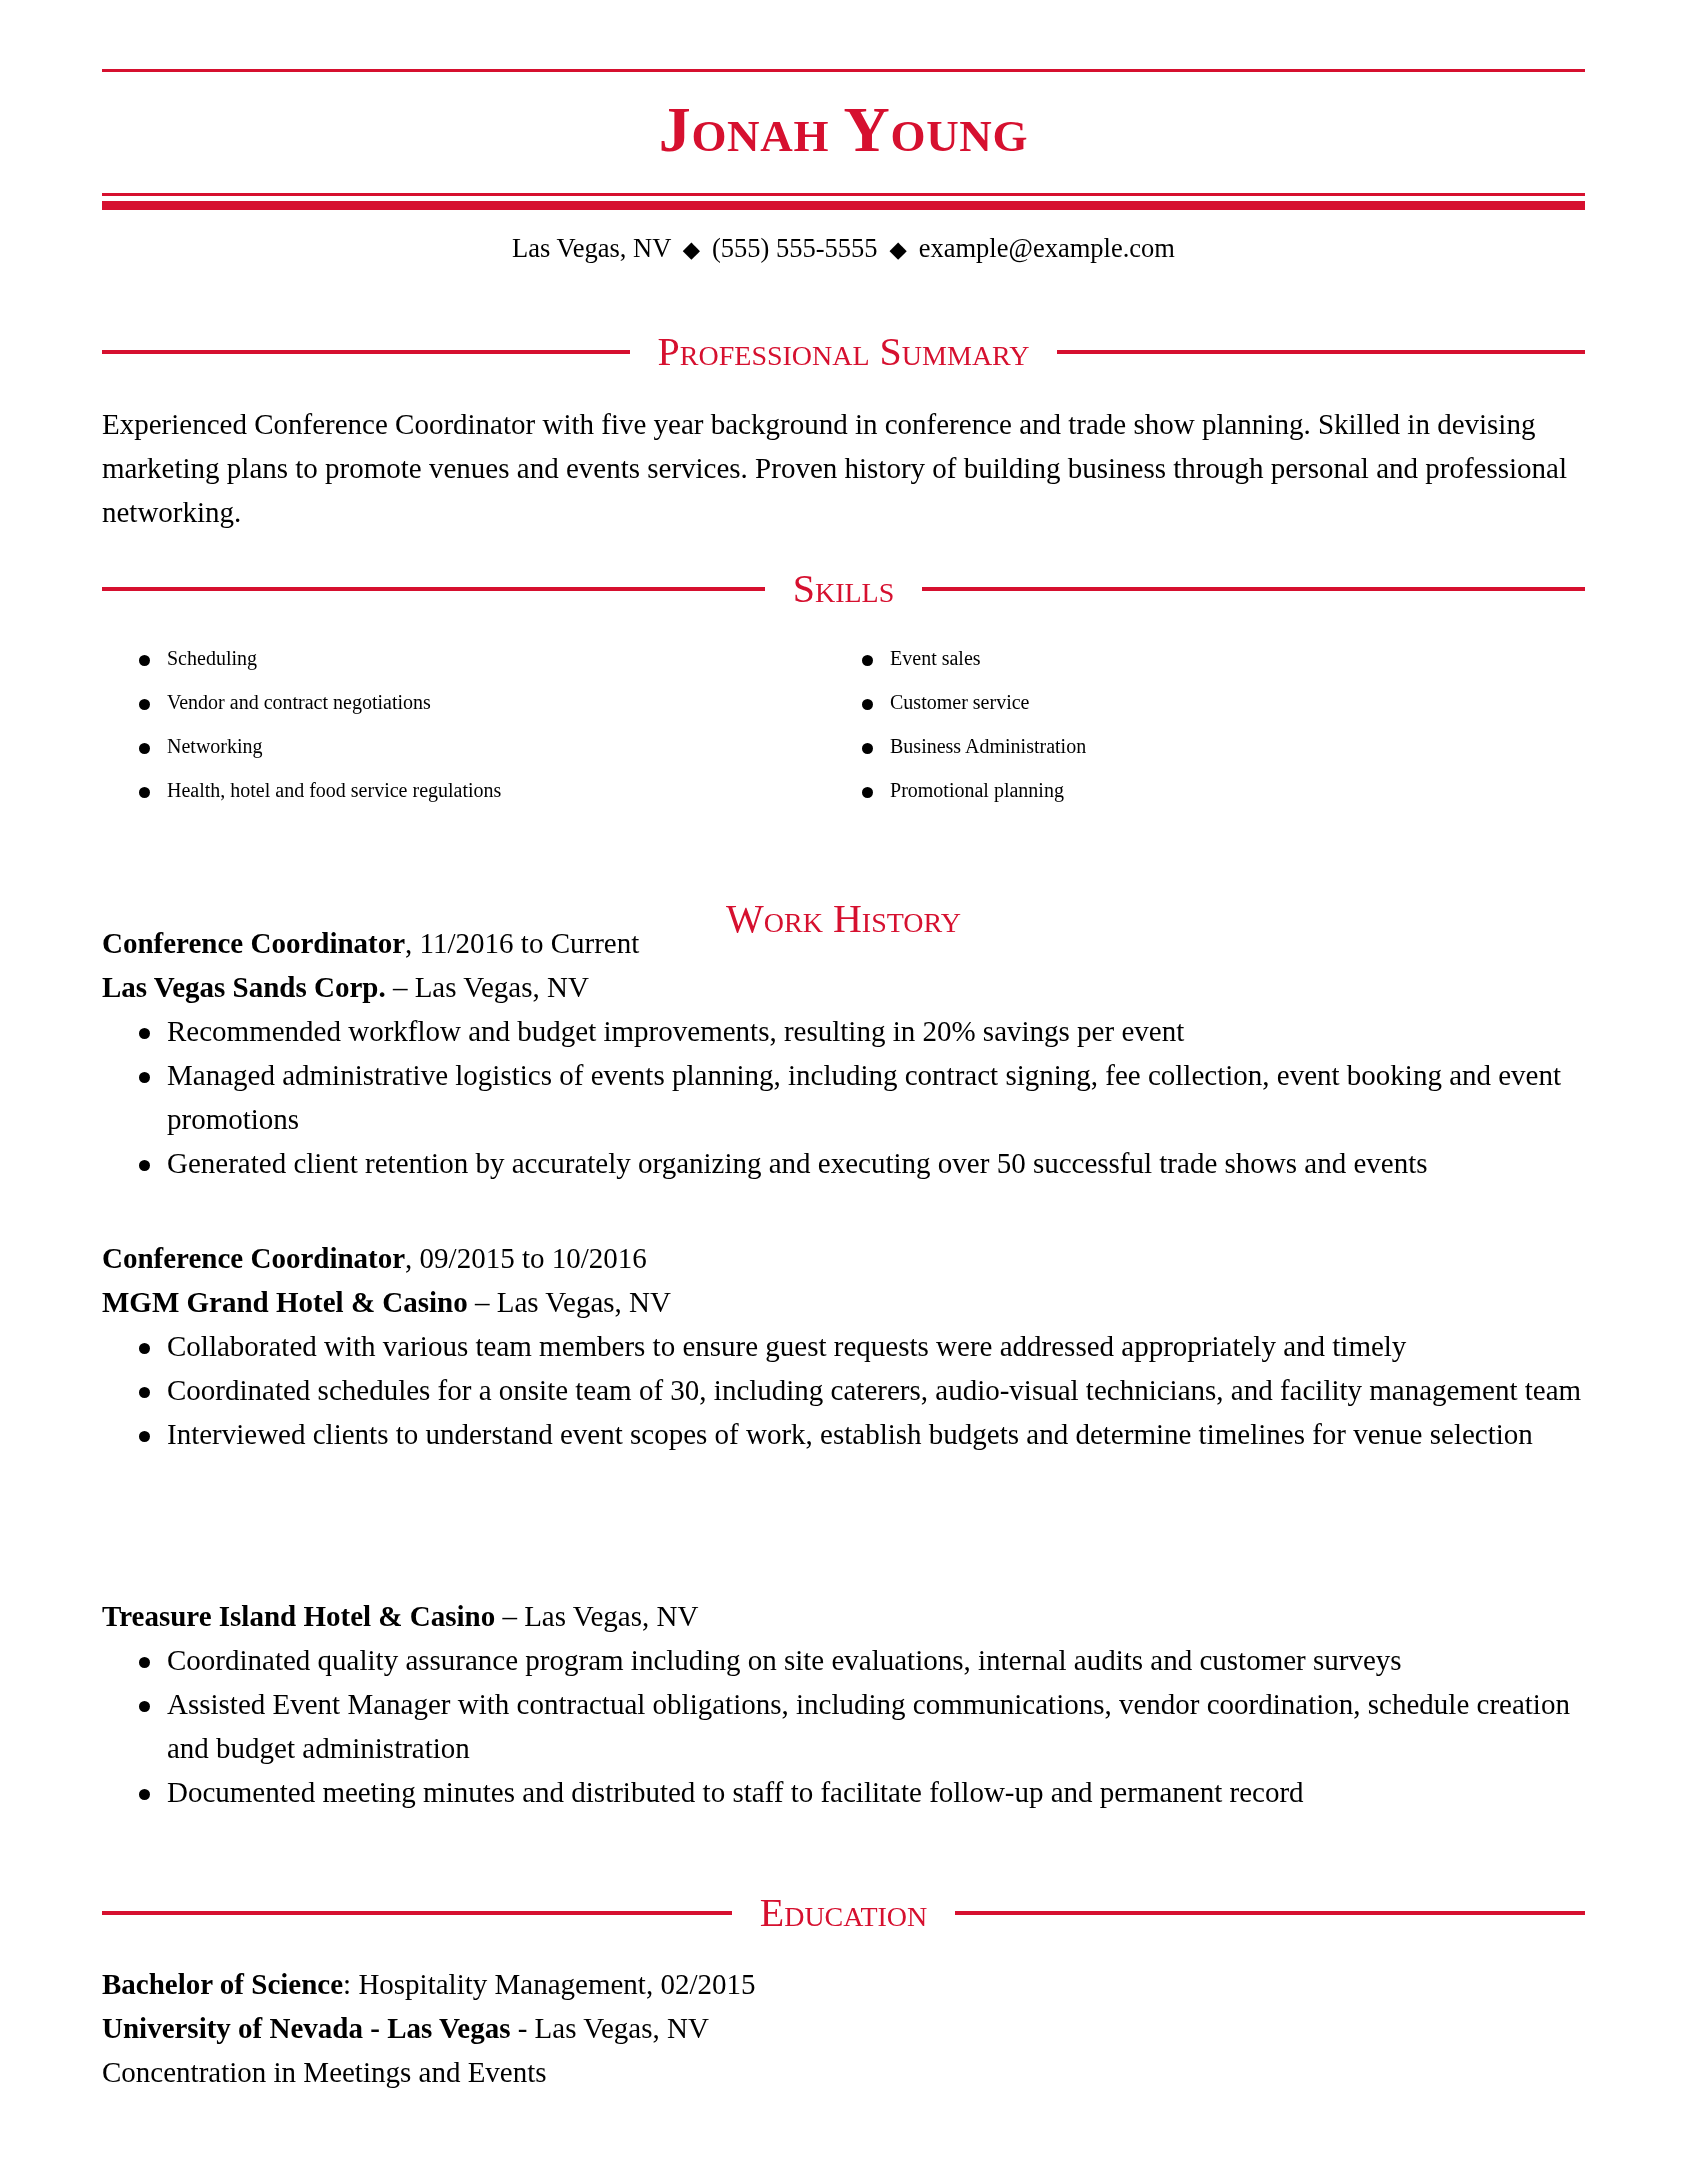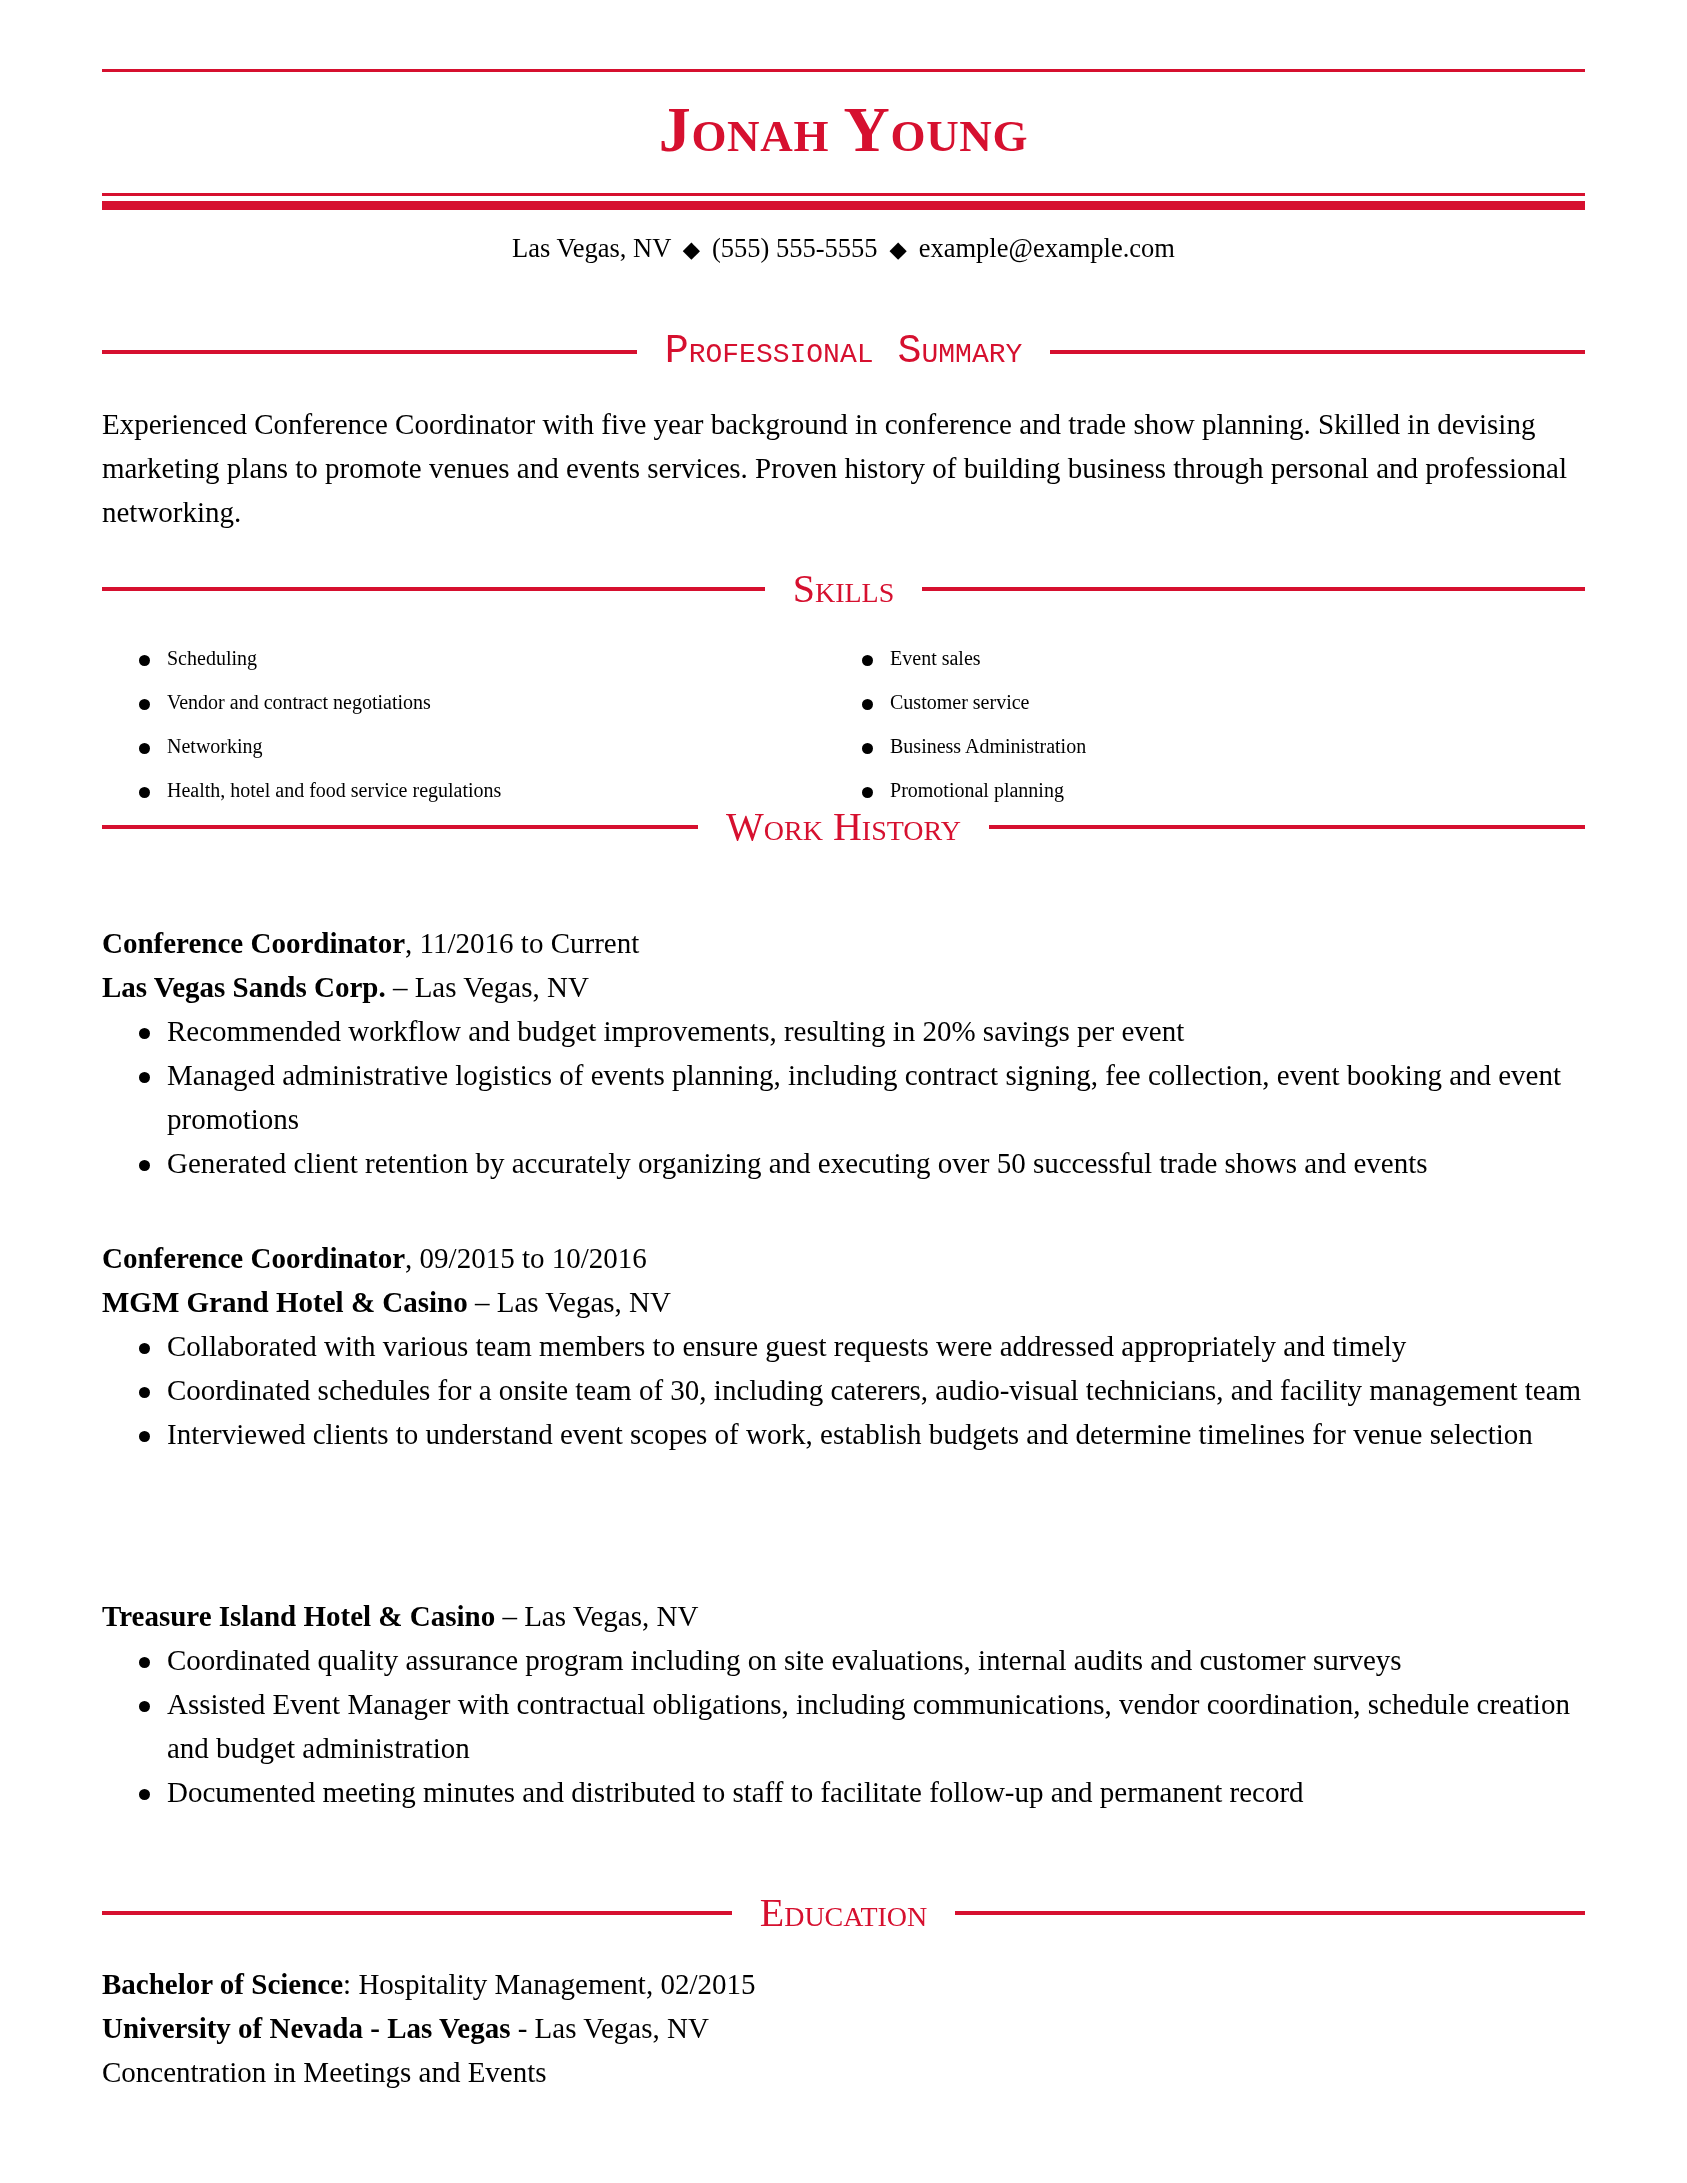--- a/index.html
+++ b/index.html
@@ -39,21 +39,21 @@
 <div class="rule" style="top:201px;height:8.6px;"></div>
 
 <div class="contact">
   <span>Las Vegas, NV</span>
   <span class="sep">◆</span>
   <span>(555) 555-5555</span>
   <span class="sep">◆</span>
   <span>example@example.com</span>
 </div>
 
-<div class="section-head" style="top:329px;font-family:Liberation Mono, monospace;">
+<div class="section-head" style="top:329px;">
   <div class="line"></div>
   <div class="title">Professional Summary</div>
   <div class="line"></div>
 </div>
 <div class="text" style="top:402px;">Experienced Conference Coordinator with five year background in conference and trade show planning. Skilled in devising marketing plans to promote venues and events services. Proven history of building business through personal and professional networking.</div>
 
 <div class="section-head" style="top:566px;">
   <div class="line"></div>
   <div class="title">Skills</div>
   <div class="line"></div>
@@ -70,21 +70,21 @@
   <div class="col col2">
     <ul class="bullets">
       <li>Event sales</li>
       <li>Customer service</li>
       <li>Business Administration</li>
       <li>Promotional planning</li>
     </ul>
   </div>
 </div>
 
-<div class="section-head" style="top:804px;">
+<div class="section-head" style="top:896px;flex-direction:column;">
   <div class="line"></div>
   <div class="title">Work History</div>
   <div class="line"></div>
 </div>
 
 <div class="text" style="top:921px;">
   <div><span class="bold">Conference Coordinator</span><span>, 11/2016 to Current</span></div>
   <div><span class="bold">Las Vegas Sands Corp.</span><span> – Las Vegas, NV</span></div>
   <ul class="bullets">
     <li>Recommended workflow and budget improvements, resulting in 20% savings per event</li>

